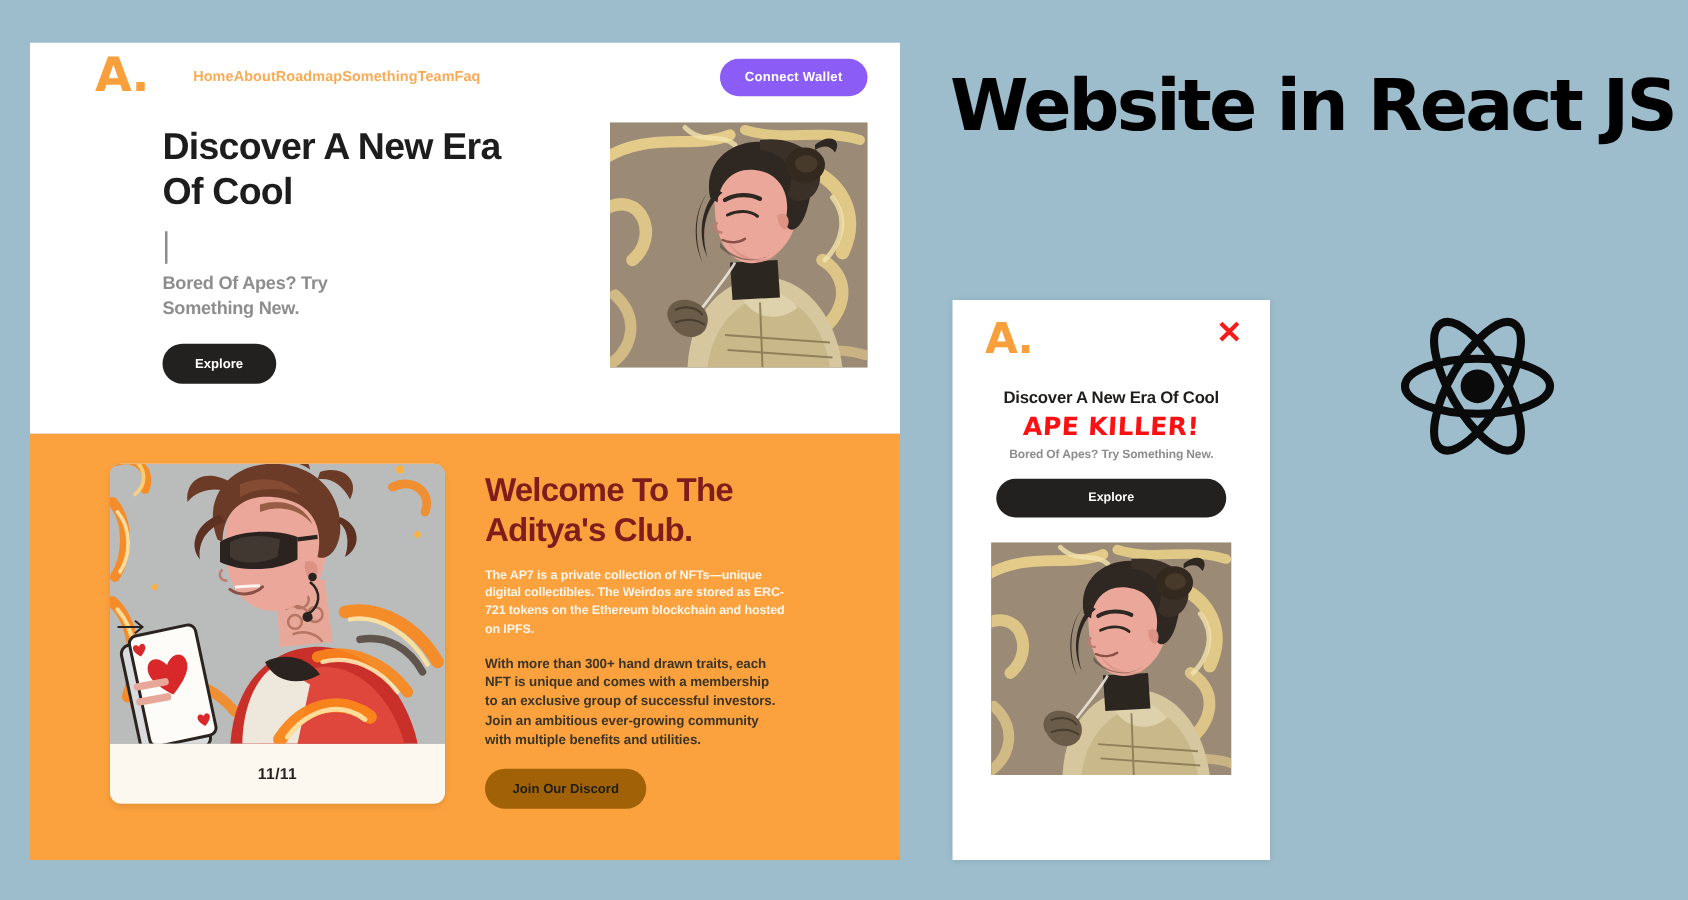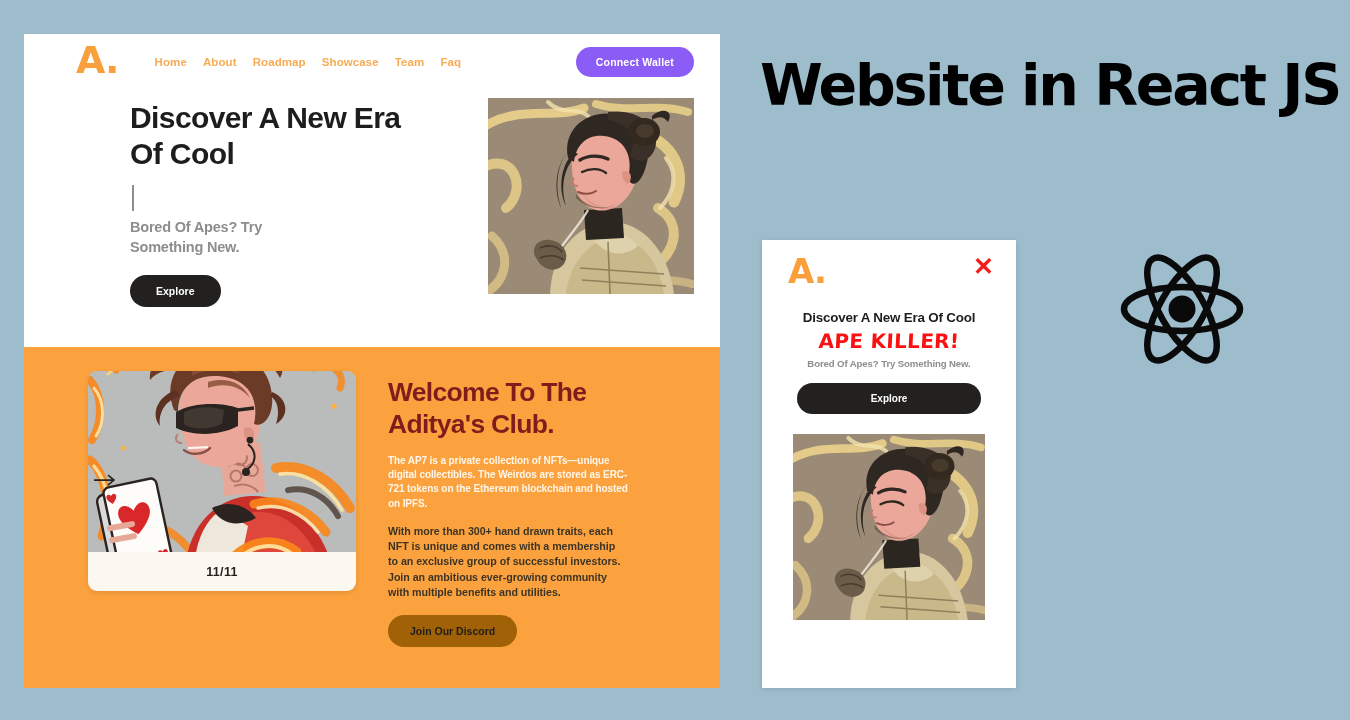--- a/index.html
+++ b/index.html
@@ -20,21 +20,21 @@
   }
   .navbar {
     height:56px; display:flex; align-items:center; padding:0 26px 0 52px;
   }
   .brand-logo {
     font-family:"DejaVu Sans", sans-serif;
     font-weight:bold; font-size:38px; color:#f9a03c;
     letter-spacing:-1px; line-height:1; margin-top:-4px;
   }
   .nav-links {
-    display:flex; gap:16px; margin-left:36px; align-items:center;
+    display:flex; margin-left:36px; align-items:center;
   }
   .nav-links a {
     color:#f9ab54; font-size:11.5px; font-weight:bold;
     text-decoration:none; letter-spacing:.1px;
   }
   .connect-wallet {
     margin-left:auto; background:#8b5cf6; color:#fff;
     border:none; border-radius:20px; padding:9px 20px;
     font-size:10.5px; font-weight:bold; letter-spacing:.2px;
     font-family:"Liberation Sans", sans-serif; cursor:pointer;
@@ -65,21 +65,21 @@
 
   
   .art-svg { display:block; width:100%; height:100%; }
 
   
   .welcome-section {
     background:#fba23e; height:341px; display:flex;
     padding:24px 0 0 64px; position:relative;
   }
   .nft-card {
-    width:268px; height:220px; background:#fdf8ef;
+    width:268px; height:272px; background:#fdf8ef;
     border-radius:9px; overflow:hidden; flex:0 0 auto;
     box-shadow:0 2px 5px rgba(0,0,0,.10);
     display:flex; flex-direction:column;
   }
   .nft-card-art { flex:1 1 auto; position:relative; overflow:hidden; background:#b9bcbb; }
   .nft-card-label {
     height:52px; display:flex; align-items:center; justify-content:center;
     font-size:12.5px; font-weight:bold; color:#221f1d; letter-spacing:.3px;
   }
   .welcome-text { padding:6px 28px 0 32px; width:300px; }
@@ -167,21 +167,21 @@
   <div id="desktop-mock">
 
     <div class="hero-section">
 
       <div class="navbar">
         <div class="brand-logo">A.</div>
         <nav class="nav-links">
           <a>Home</a>
           <a>About</a>
           <a>Roadmap</a>
-          <a>Showcase</a>
+          <a>Something</a>
           <a>Team</a>
           <a>Faq</a>
         </nav>
         <button class="connect-wallet">Connect Wallet</button>
       </div>
 
       <div class="hero-body">
         <div class="hero-left">
           <div class="hero-title">Discover A New Era Of Cool</div>
           <div class="hero-caret"></div>

